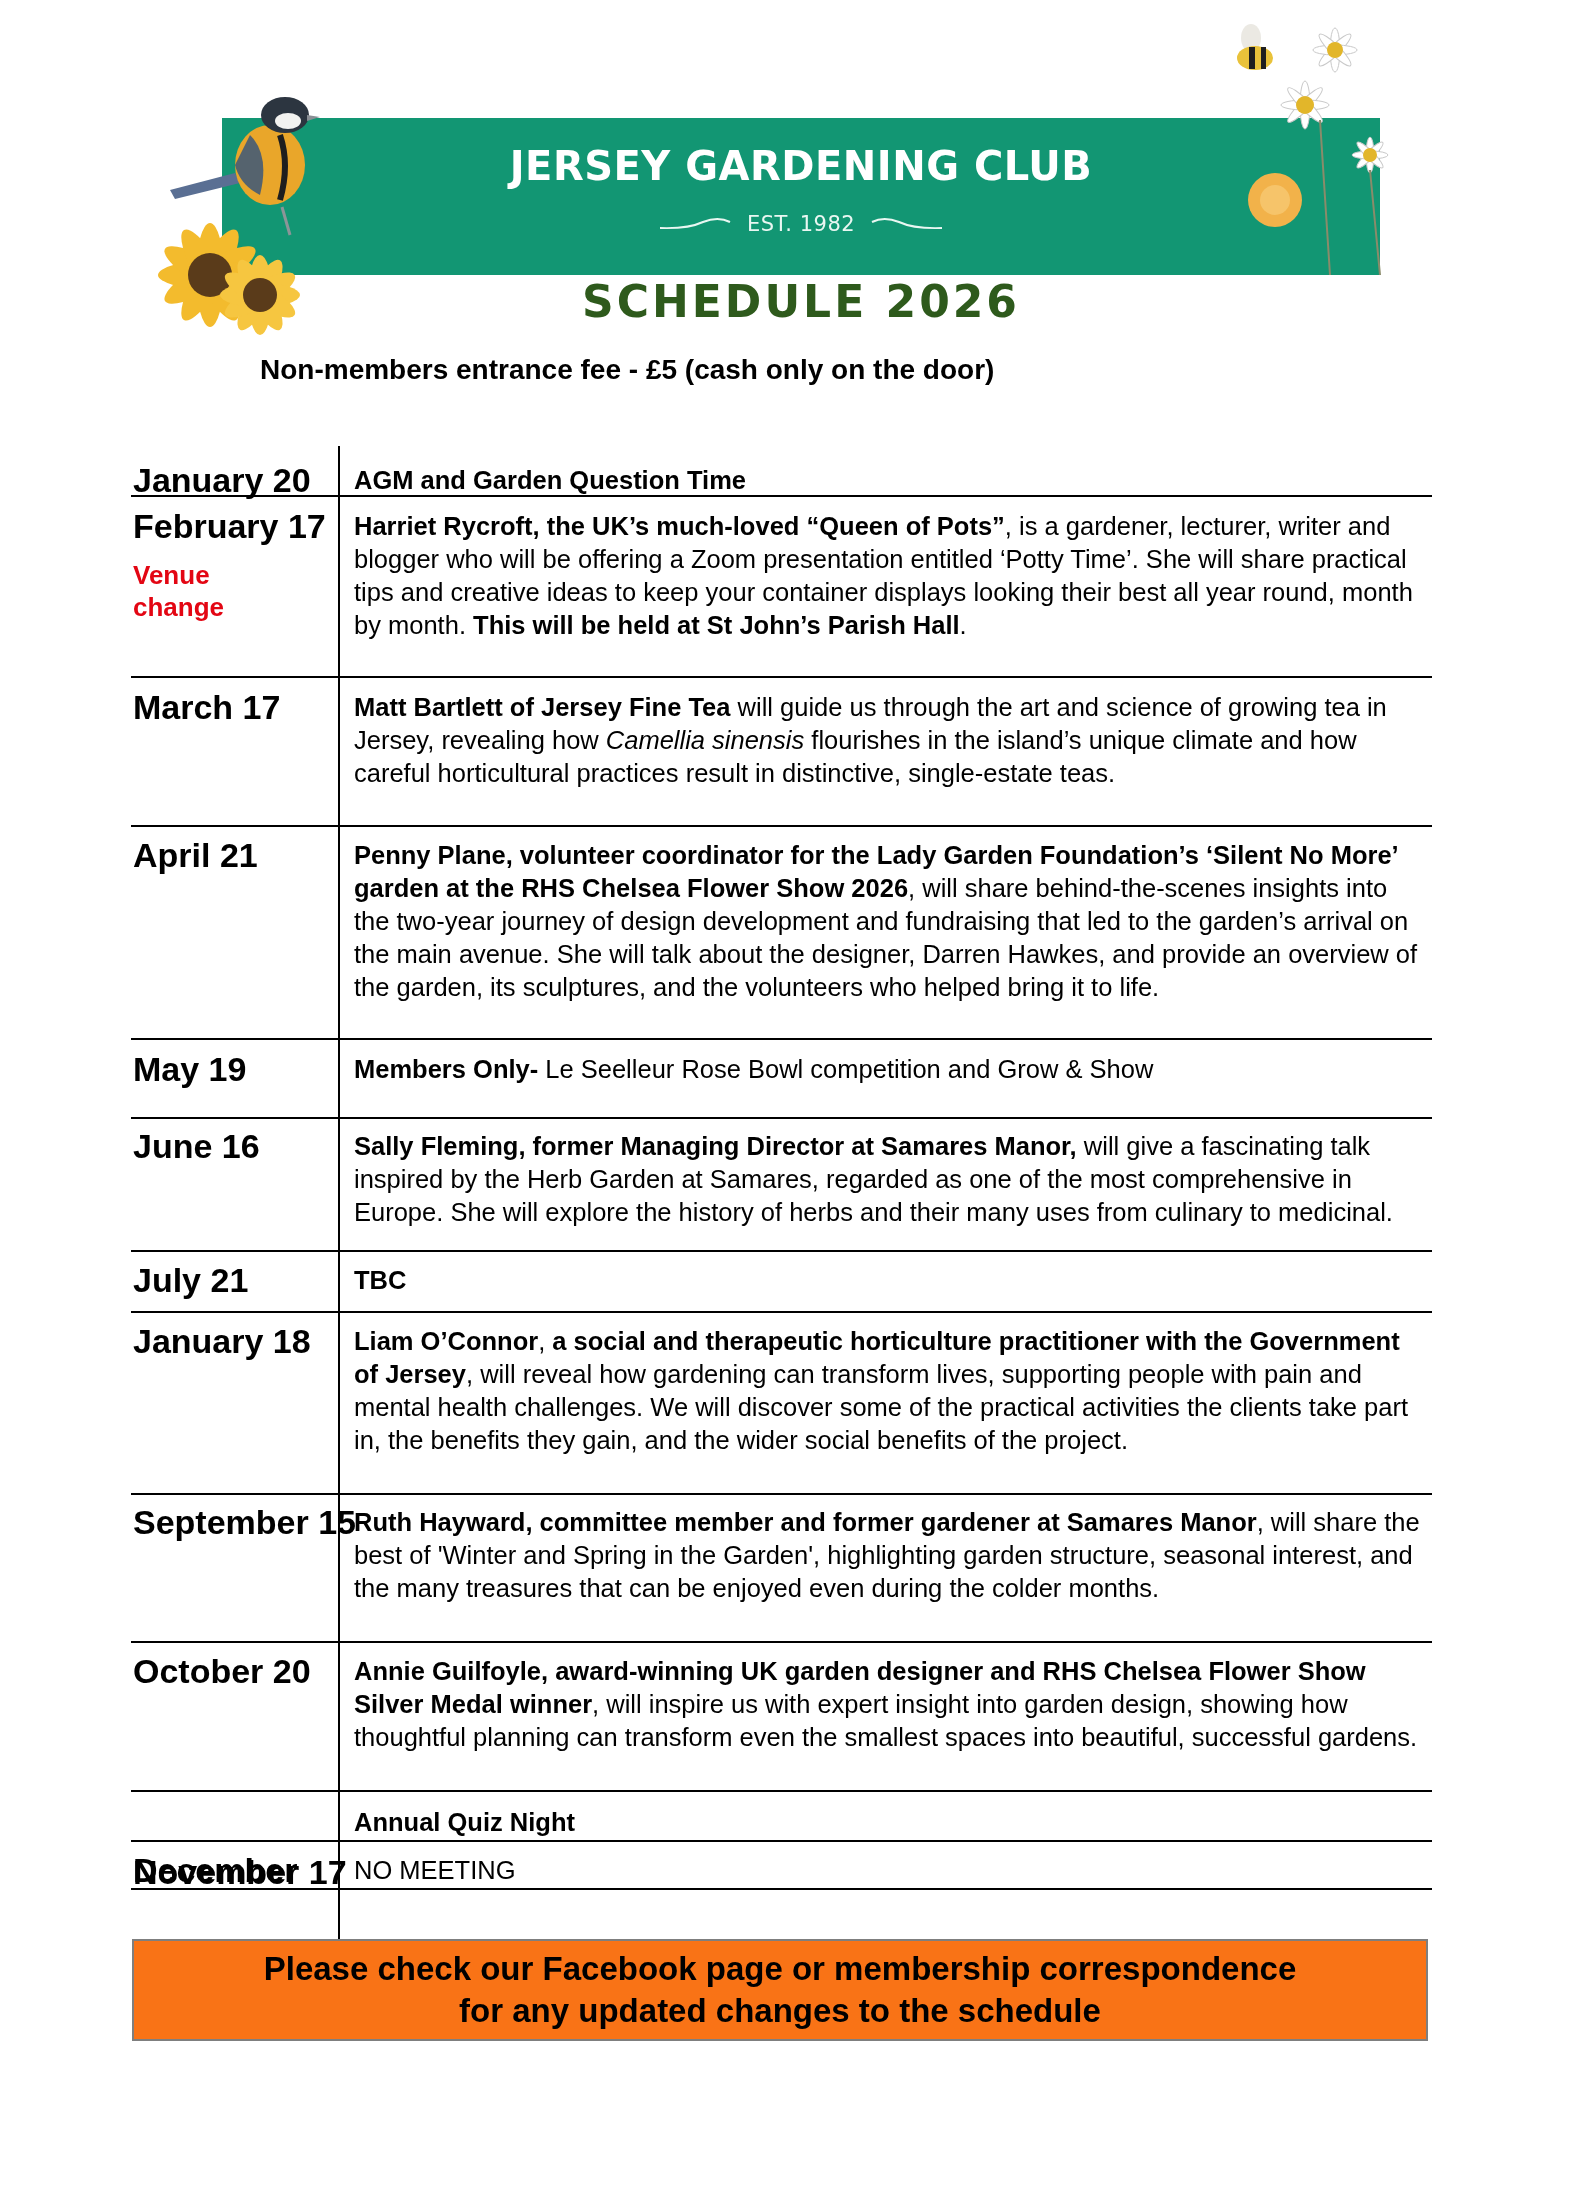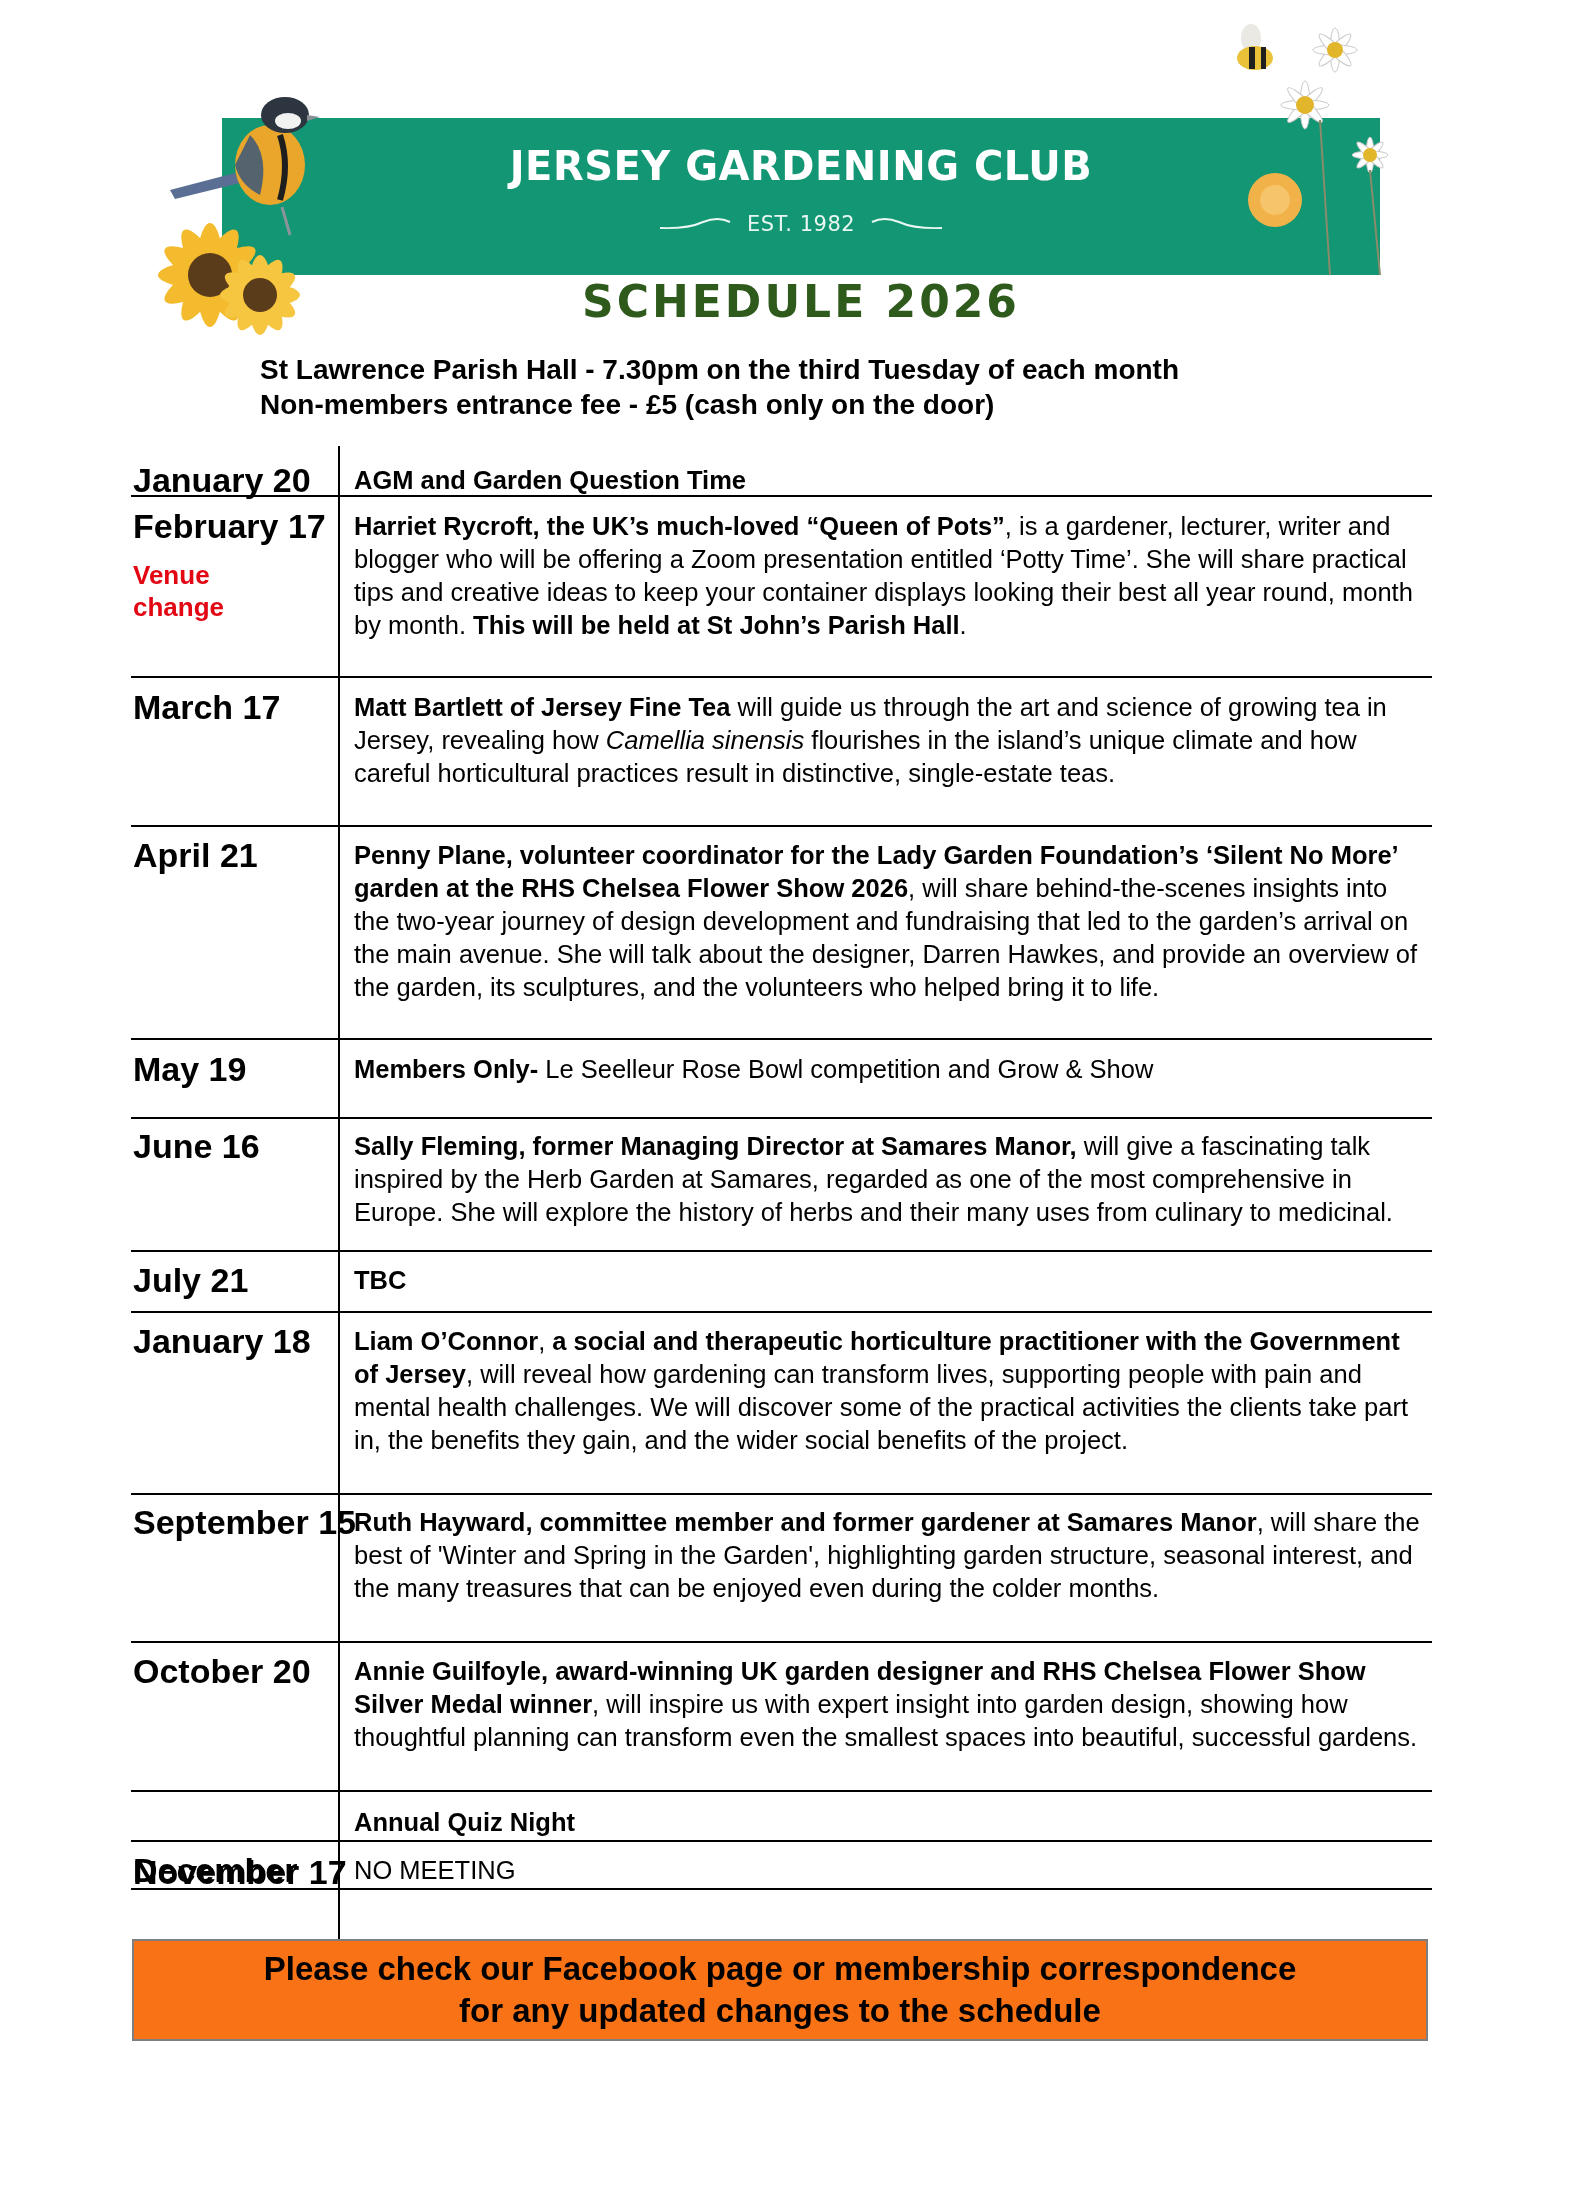--- a/index.html
+++ b/index.html
@@ -120,21 +120,20 @@
       <path d="M2 12 Q30 13 45 6 Q60 0 72 6" stroke="#e9f7f2" stroke-width="2" fill="none"></path>
     </svg>
   <span class="est-text">EST. 1982</span>
   <svg width="75" height="16">
       <path d="M3 6 Q15 0 30 6 Q45 13 73 12" stroke="#e9f7f2" stroke-width="2" fill="none"></path>
     </svg>
 </div>
 <div class="abs schedule-title">SCHEDULE 2026</div>
 
 <div class="abs intro">
-  <div>St Lawrence Parish Hall - 7.30pm on the third Tuesday of each month</div>
   <div>Non-members entrance fee - £5 (cash only on the door)</div>
 </div>
 
 <div class="abs vline"></div>
 
 <div id="rows">
     <div class="abs date" style="top: 464px;">January 20</div>
     <div class="abs desc" style="top: 464px;"><b>AGM and Garden Question Time</b></div>
     <div class="abs hline" style="top: 495px;"></div>
     <div class="abs date" style="top: 510px;">February 17</div>

